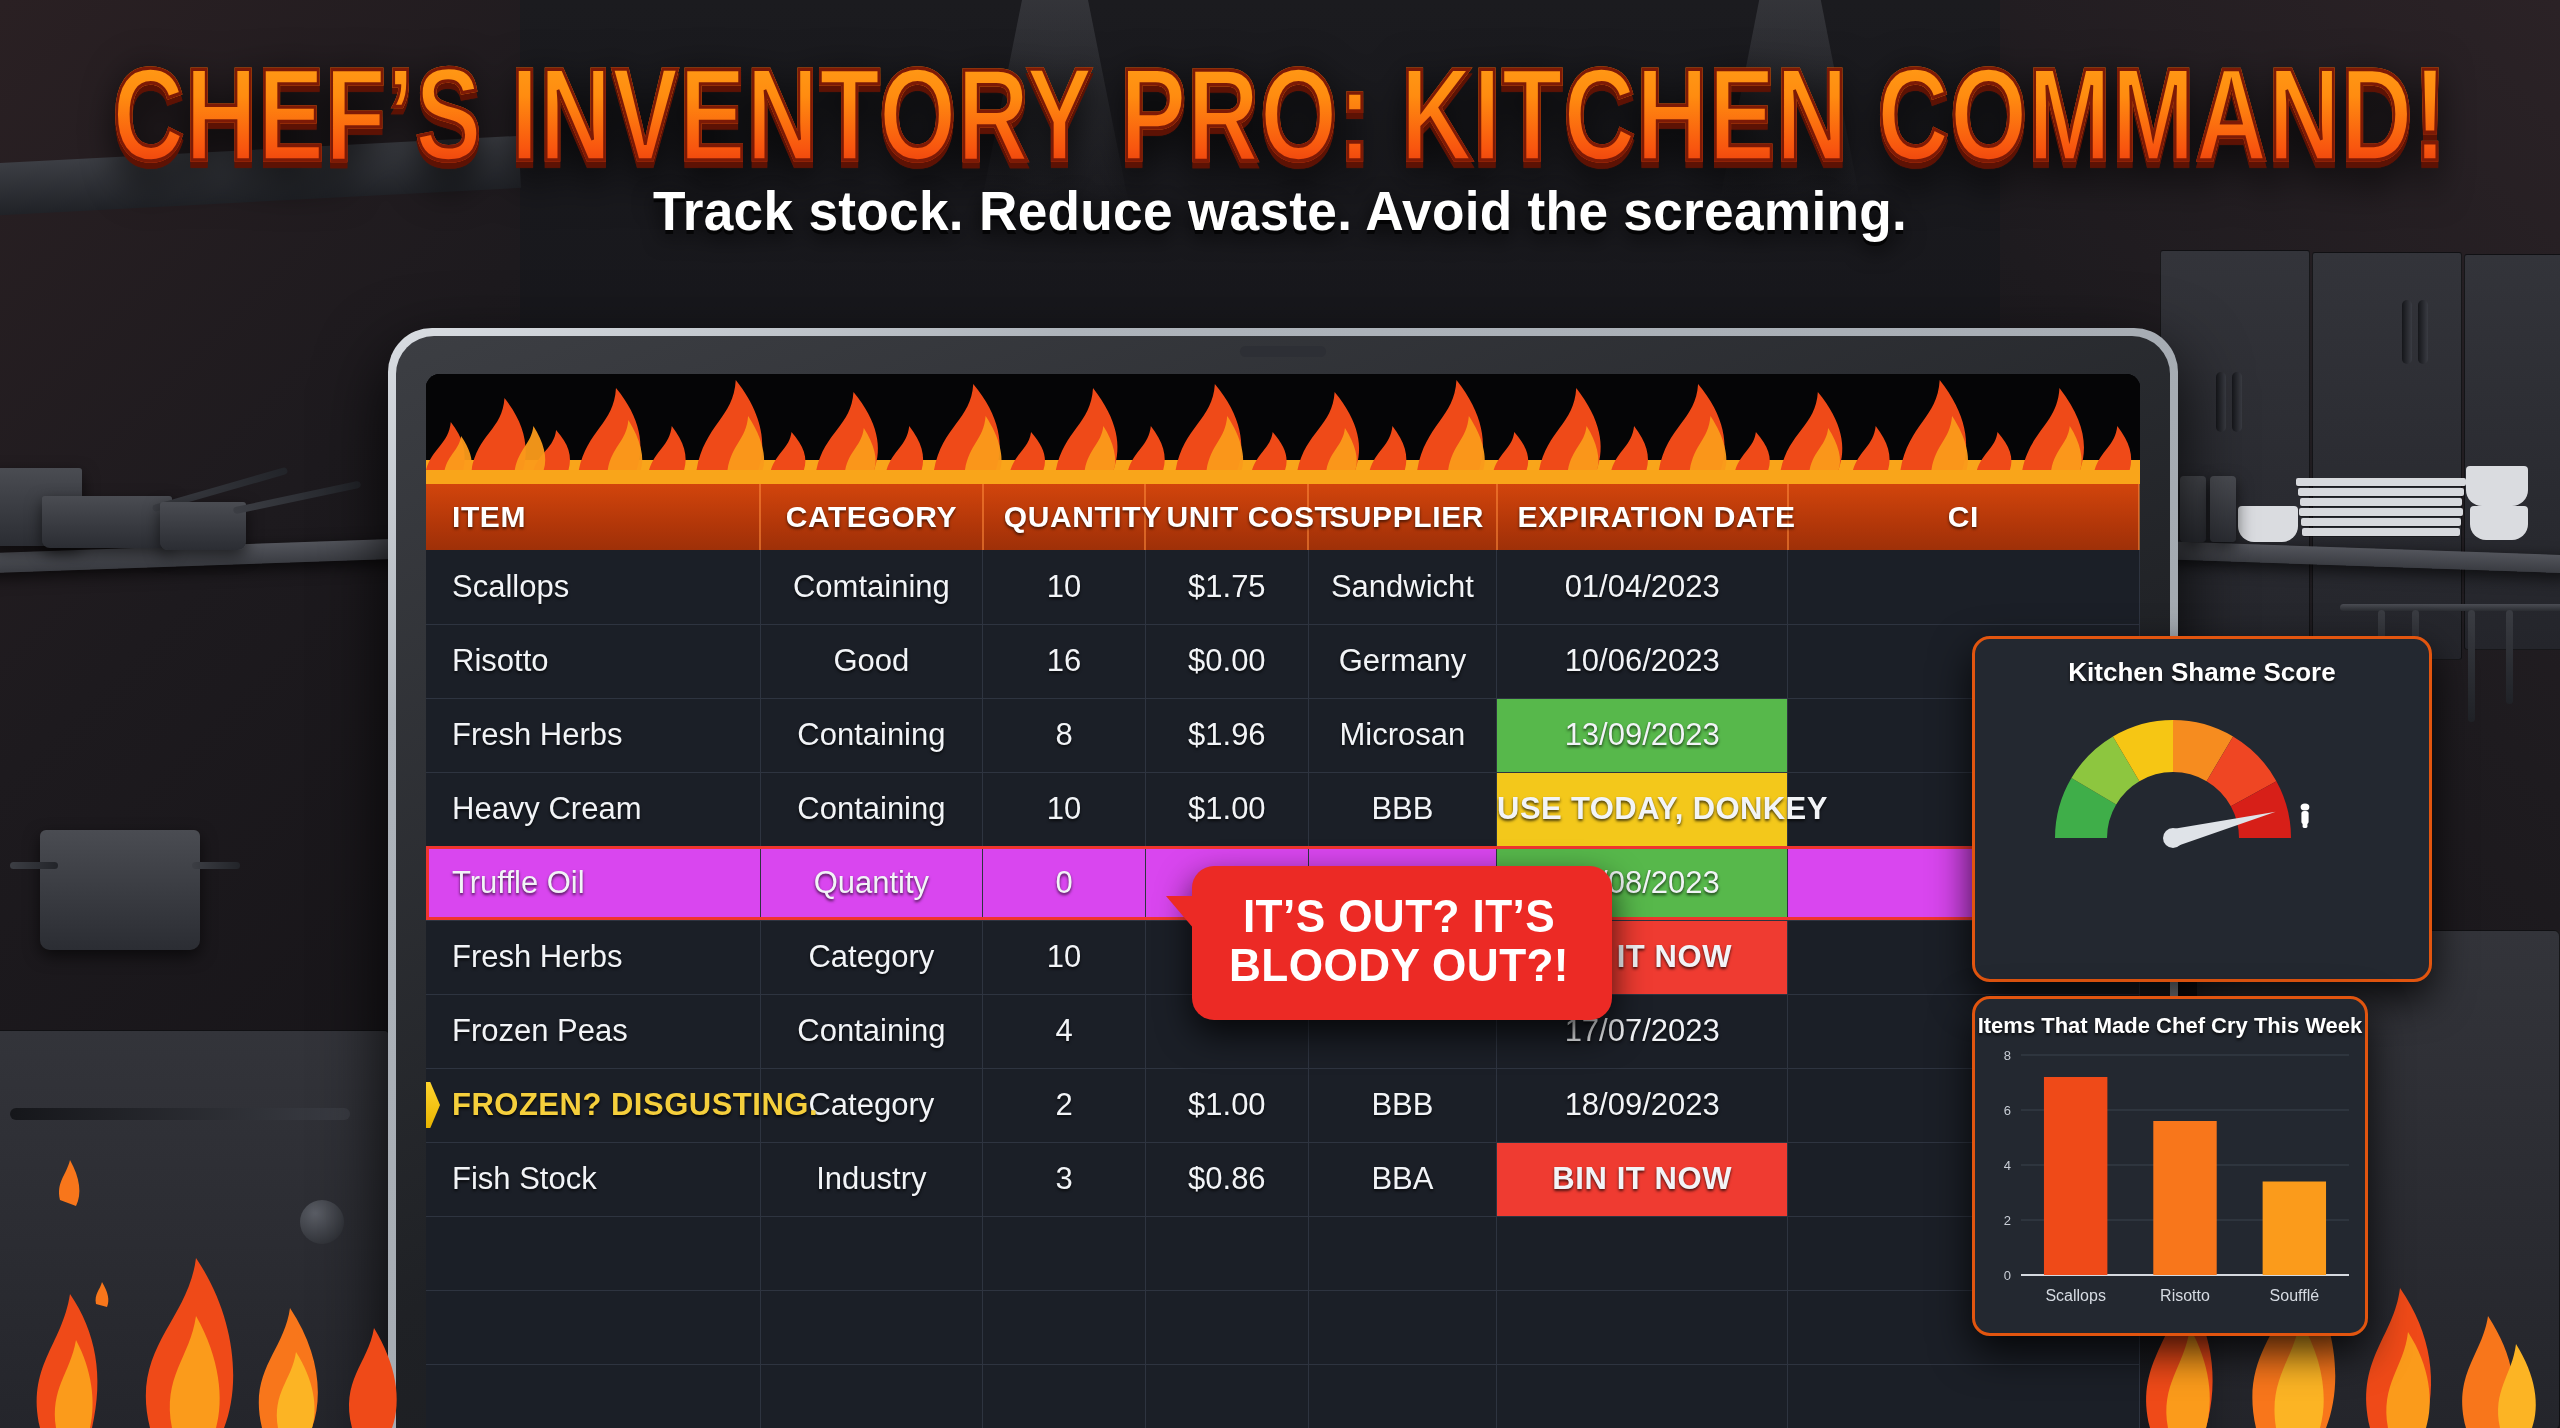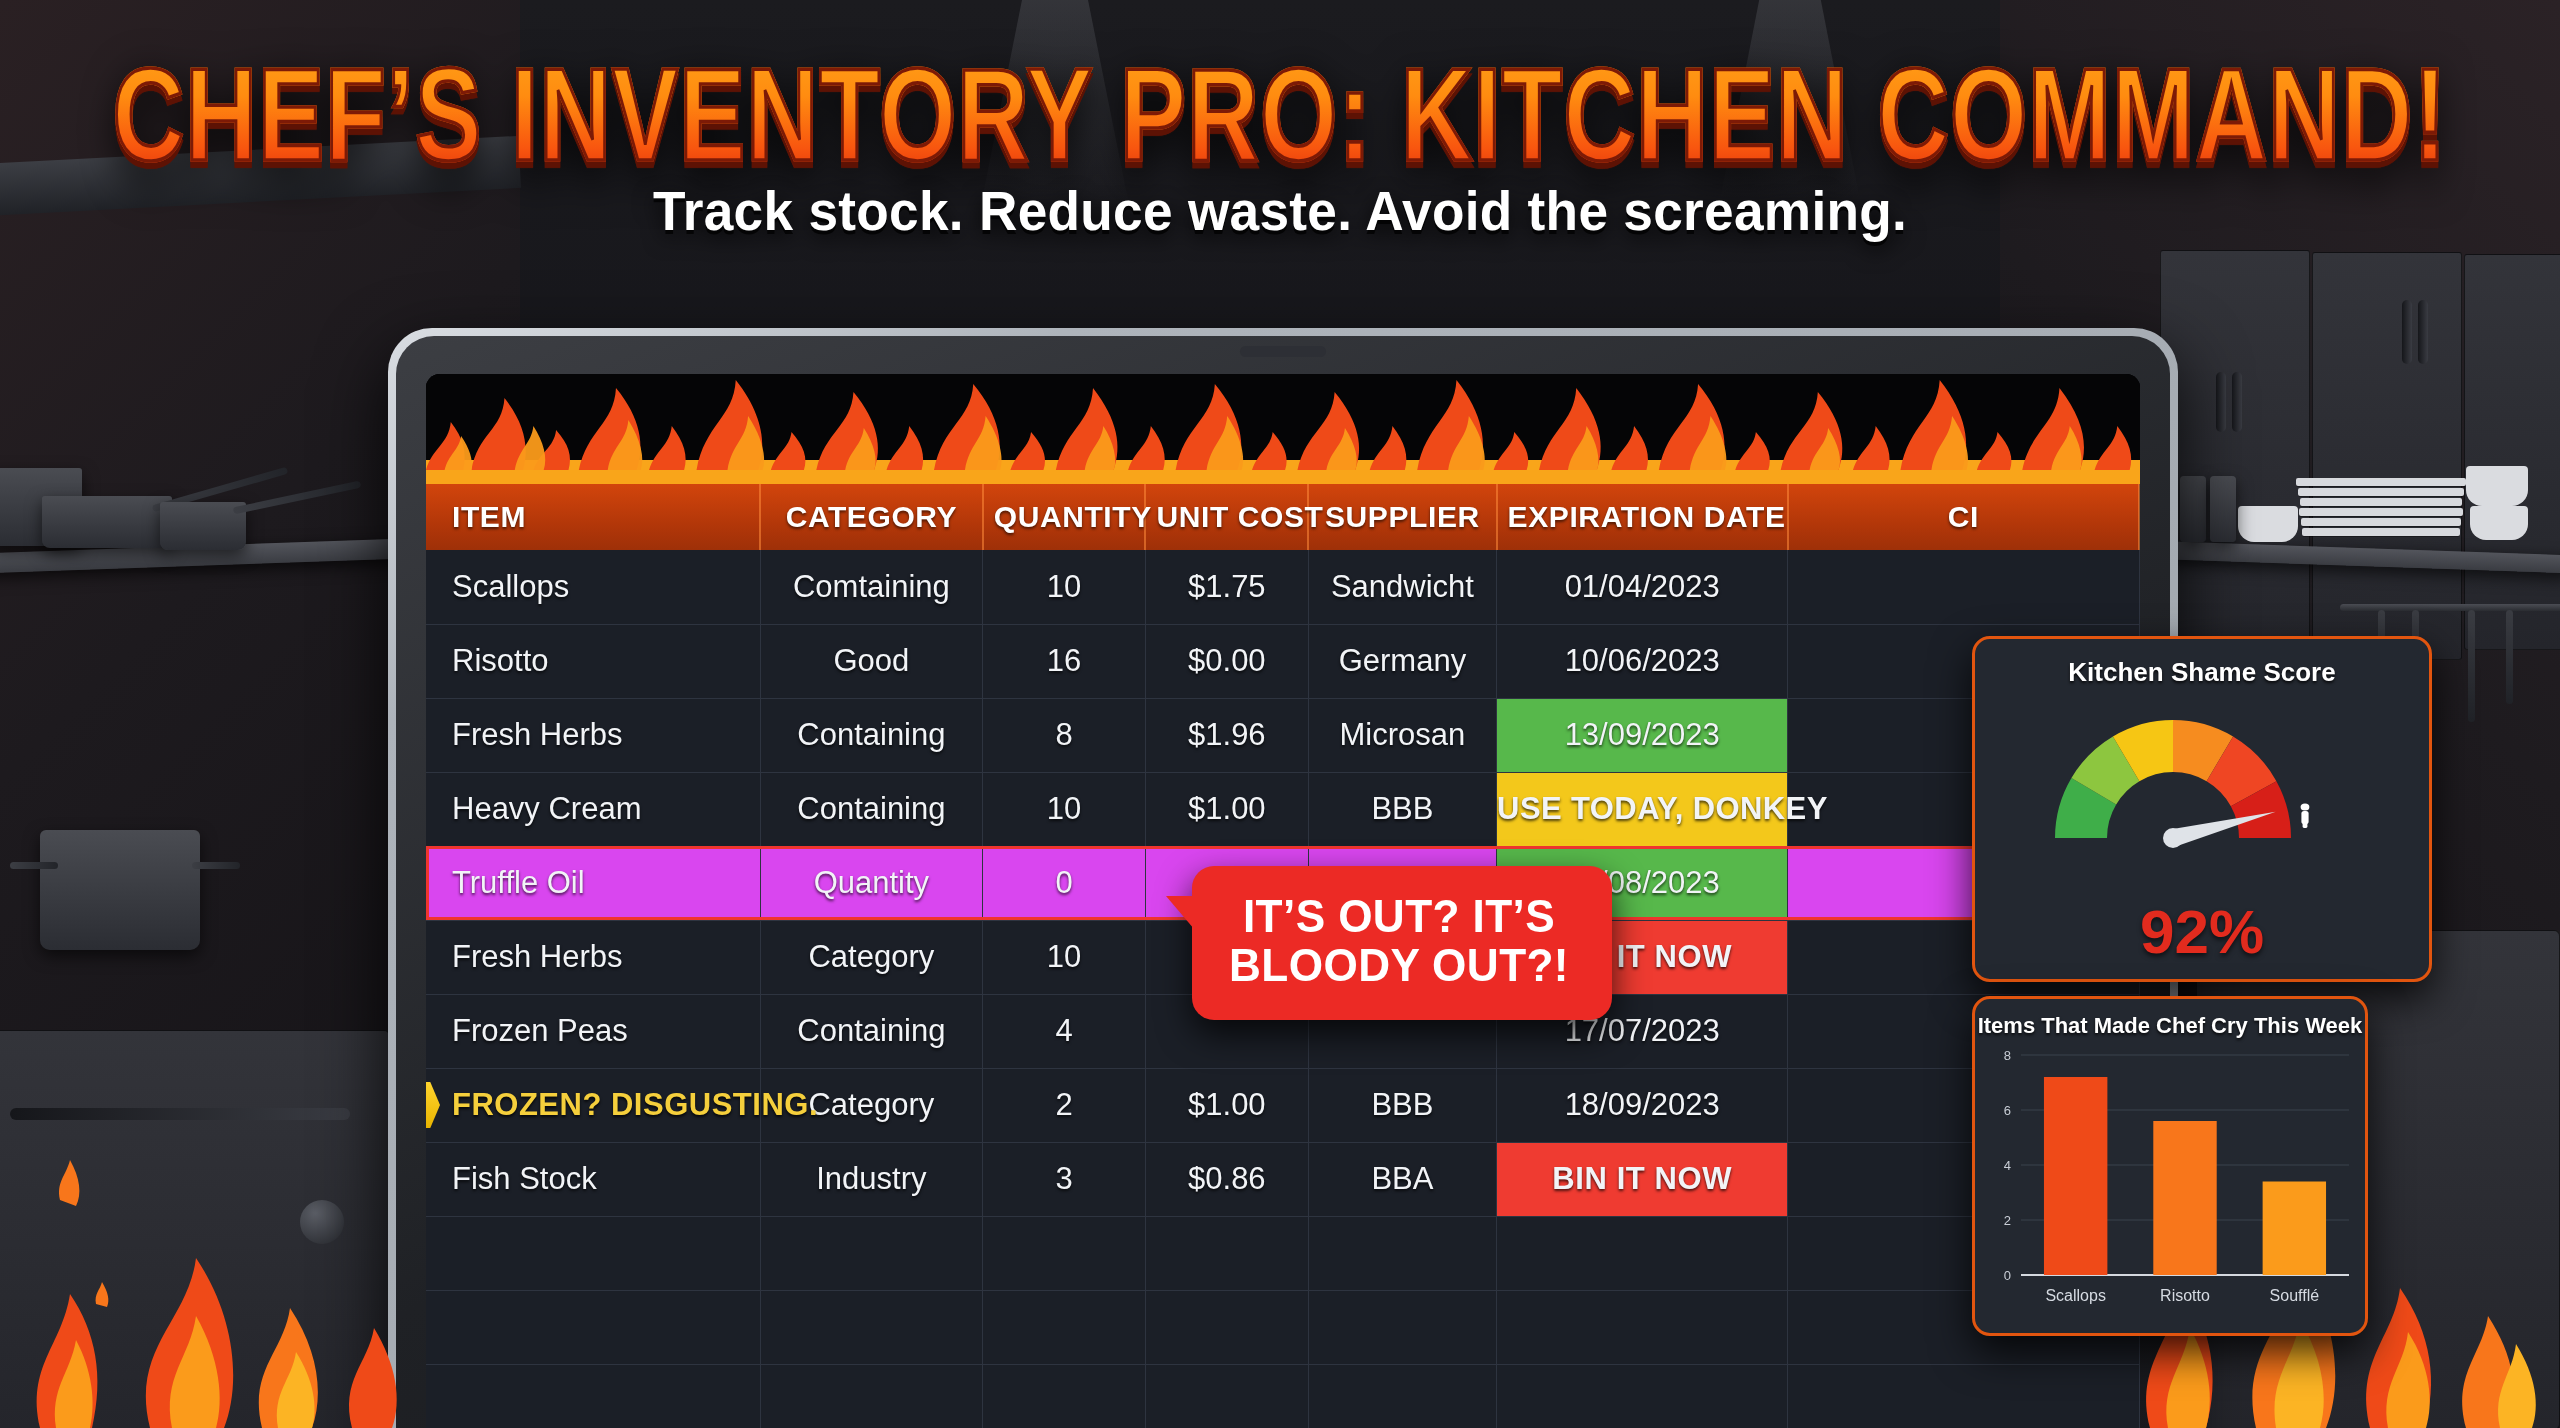--- a/index.html
+++ b/index.html
@@ -84,21 +84,21 @@
 
   
   .firebar { position:relative; width:100%; height:110px; background:#050506; }
 
   
   .tablewrap { position:relative; width:100%; background:#1b1f27; }
   table.inv { width:100%; border-collapse:collapse; table-layout:fixed; }
   table.inv th {
     background:linear-gradient(180deg,#d2450c 0%,#b33709 60%,#9e3008 100%);
     color:#fff; font-size:30px; font-weight:700; letter-spacing:.6px;
-    padding:16px 10px; text-align:center; text-transform:uppercase;
+    padding:16px 20px; text-align:center; text-transform:uppercase;
     border-right:2px solid rgba(255,140,60,.55);
     text-shadow:0 2px 3px rgba(0,0,0,.6); white-space:nowrap;
   }
   table.inv th.c-item { text-align:left; padding-left:26px; }
   table.inv td {
     height:74px; font-size:31px; color:#f2f4f7; text-align:center;
     border-bottom:1px solid #2e3440; border-right:1px solid #2e3440;
     background:#1b1f27; white-space:nowrap;
     text-shadow:0 2px 3px rgba(0,0,0,.7);
   }
@@ -425,21 +425,20 @@
           <polygon points="300.6698150796349,123.63887196052538 194.86285157410367,141.56446209457297 199.3147472570617,158.9034509966669" fill="#dfe3e8"></polygon>
           <circle cx="198" cy="150" r="10" fill="#dfe3e8"></circle>
         </g>
 
       <g transform="translate(330,128)" fill="#ffffff">
         <ellipse cx="0" cy="-9" rx="4.4" ry="3.6"></ellipse>
         <rect x="-3.6" y="-5" width="7.2" height="13" rx="2.6"></rect>
         <rect x="-2.4" y="7" width="4.8" height="5" rx="1.4"></rect>
       </g>
     </svg>
-    <div class="gauge-val" style="color: rgb(226, 43, 30);">92%</div>
   </div>
 
   <div class="card" id="bars-card">
     <div class="card-title" id="bars-title">Items That Made Chef Cry This Week</div>
     <svg width="396" height="292" viewBox="0 0 396 292">
       <g id="bars-grid">
           <line x1="46" x2="374" y1="236" y2="236" stroke="#d5d9df" stroke-width="2"></line>
           <text x="36" y="241" text-anchor="end" class="axlbl">0</text>
           <line x1="46" x2="374" y1="181" y2="181" stroke="#3b424d" stroke-width="1"></line>
           <text x="36" y="186" text-anchor="end" class="axlbl">2</text>

